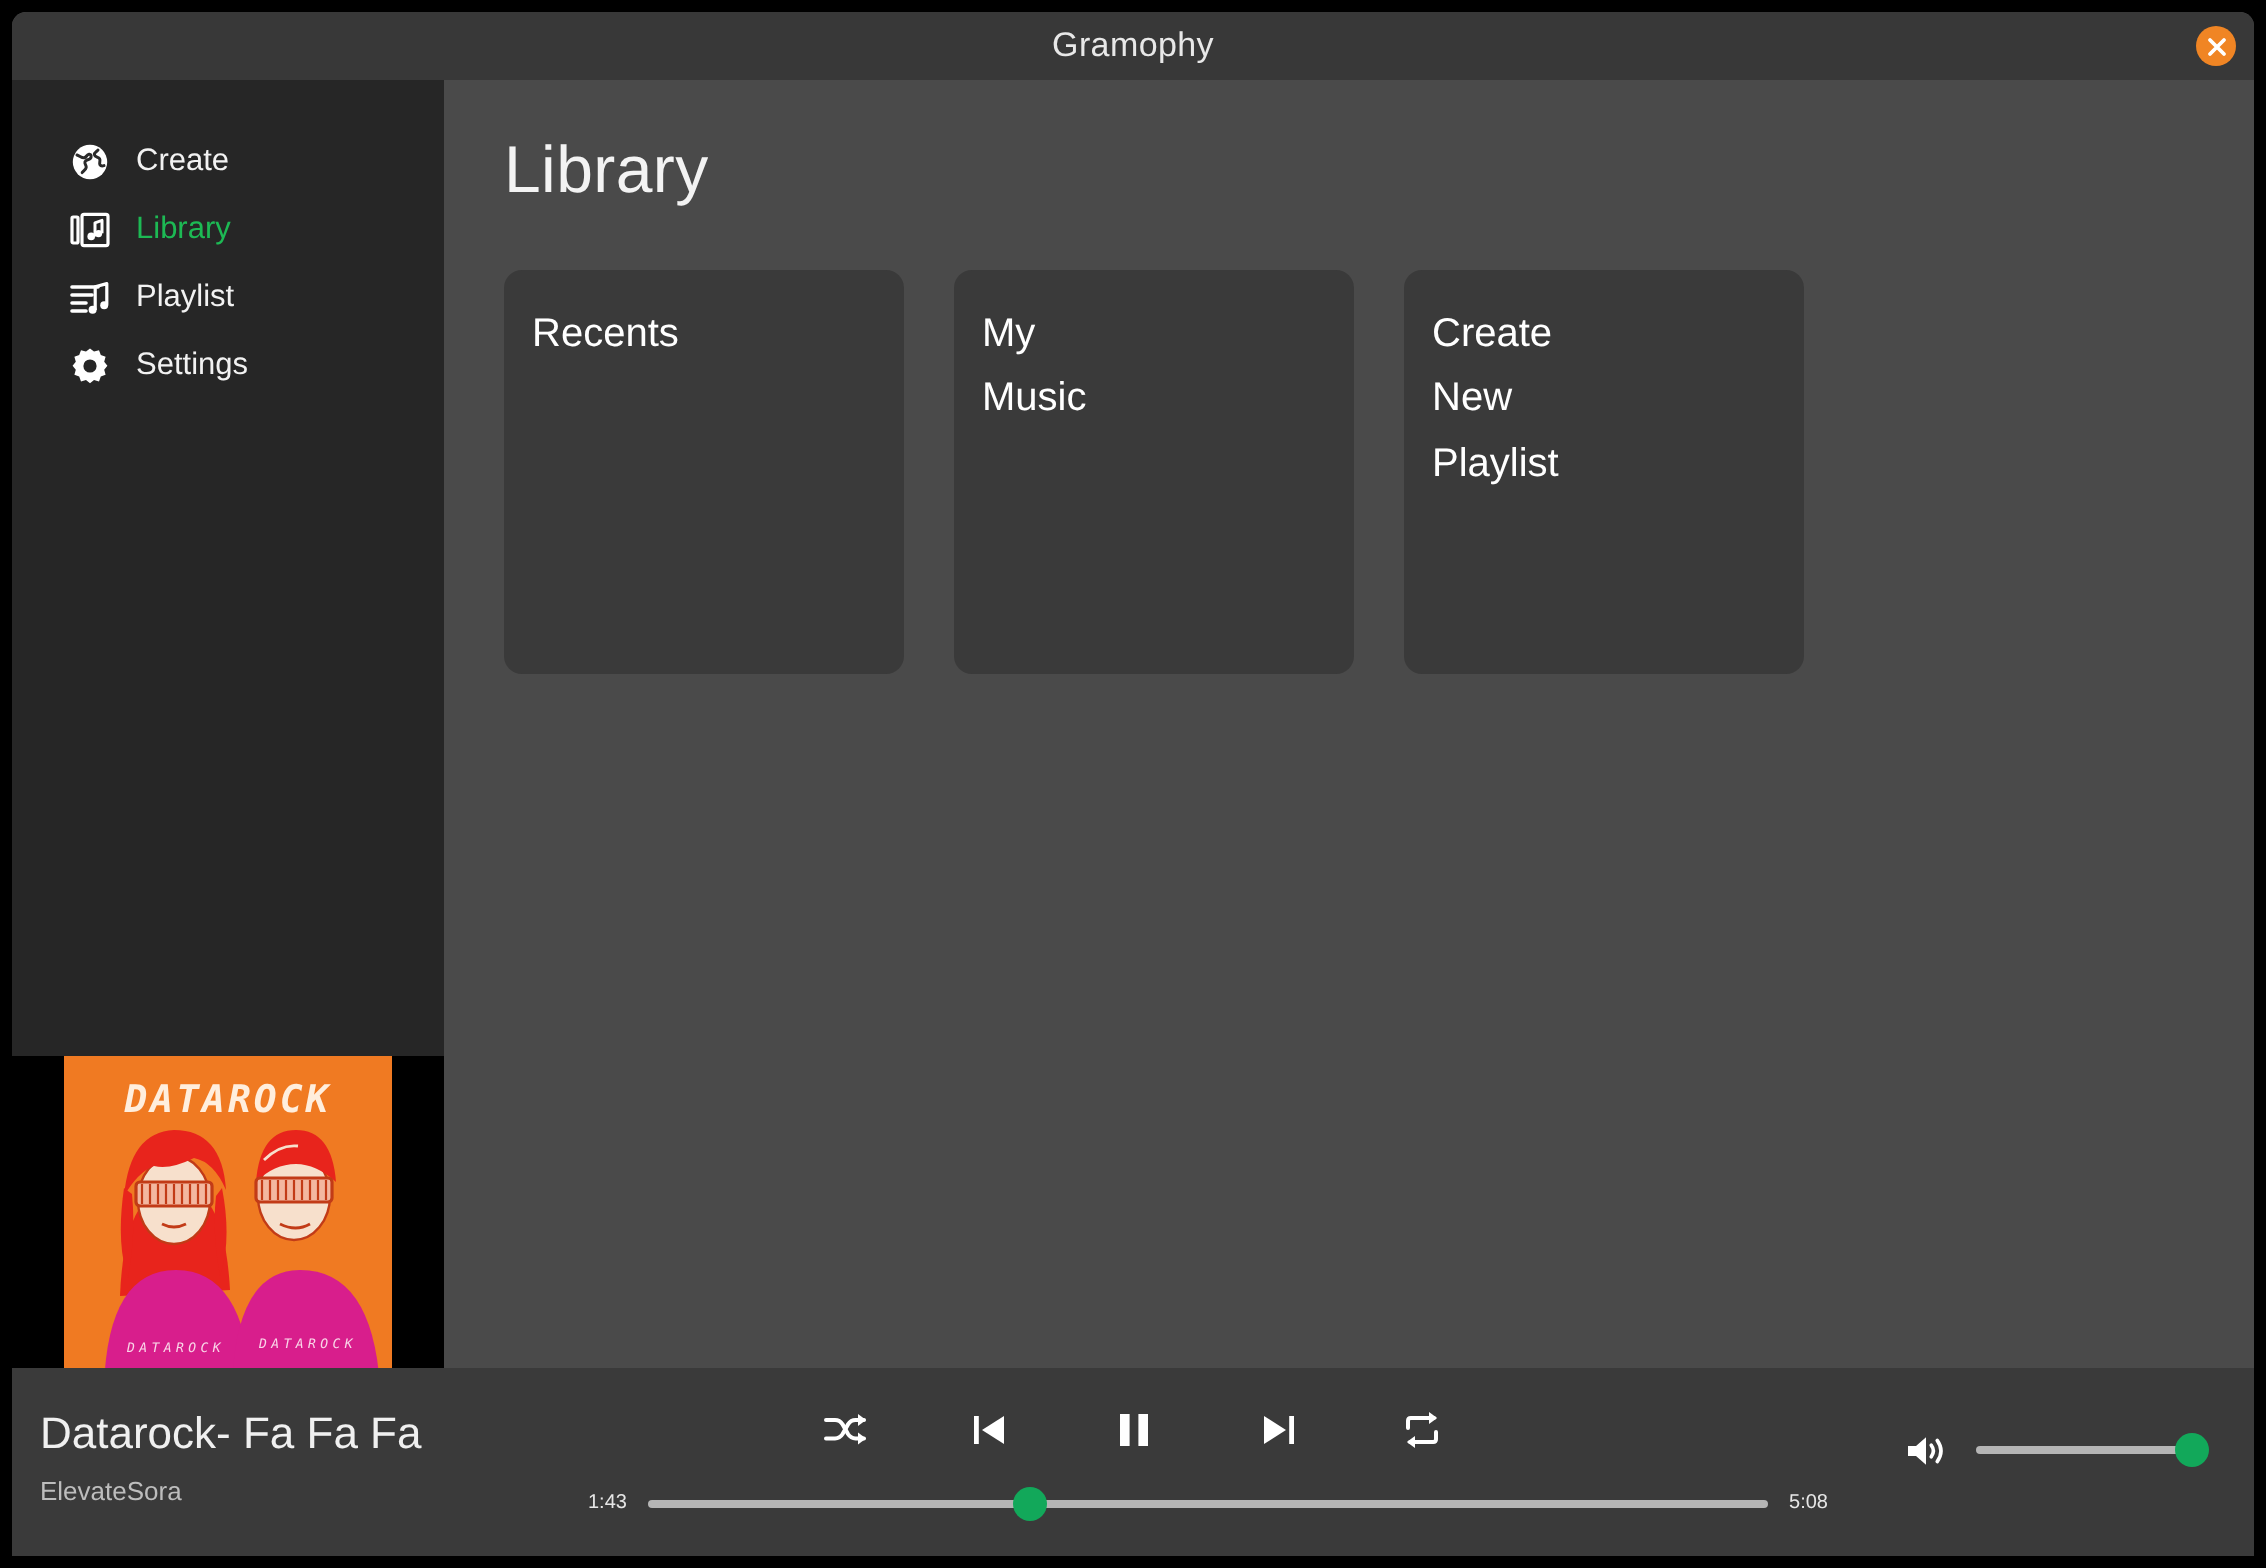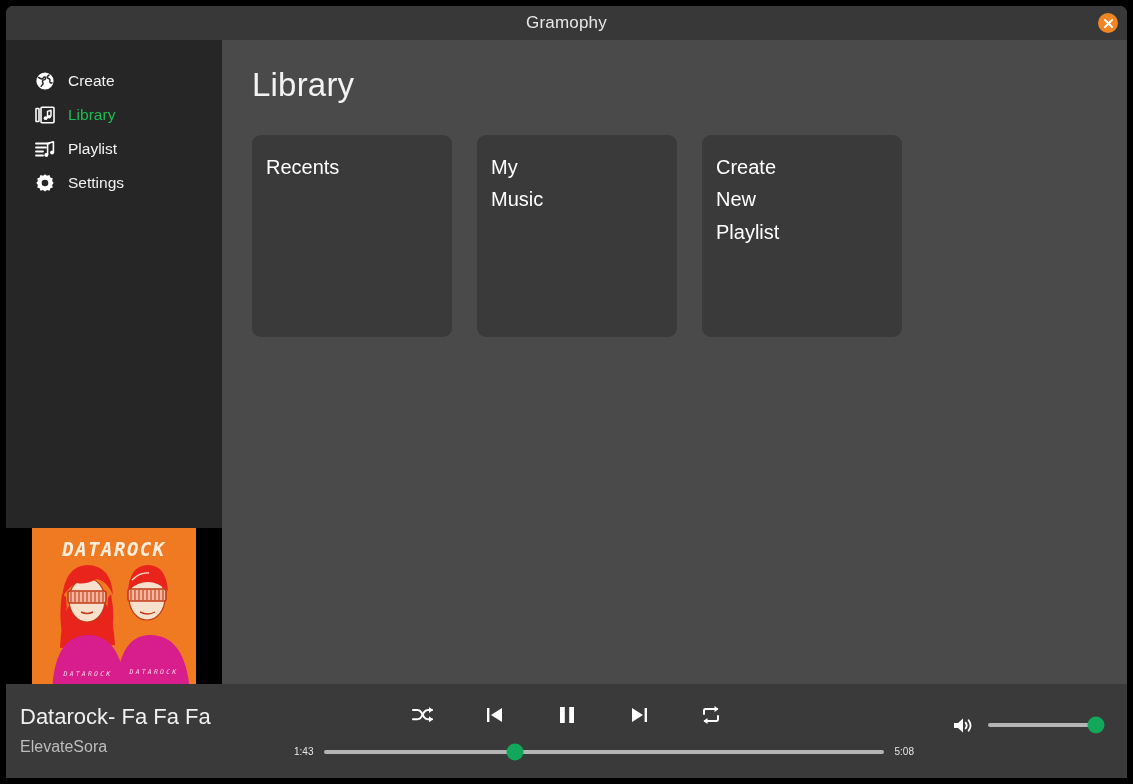--- a/index.html
+++ b/index.html
@@ -158,21 +158,21 @@
     left: 14px;
     top: 20px;
   }
   .track-title {
     color: #f0f0f0;
     font-size: 22px;
     margin-bottom: 8px;
   }
   .track-artist {
     color: #bdbdbd;
-    font-size: 16px;
+    font-size: 13px;
   }
 
   .controls {
     position: absolute;
     left: 0; right: 0;
     top: 16px;
     display: flex;
     justify-content: center;
     align-items: center;
     gap: 38px;

